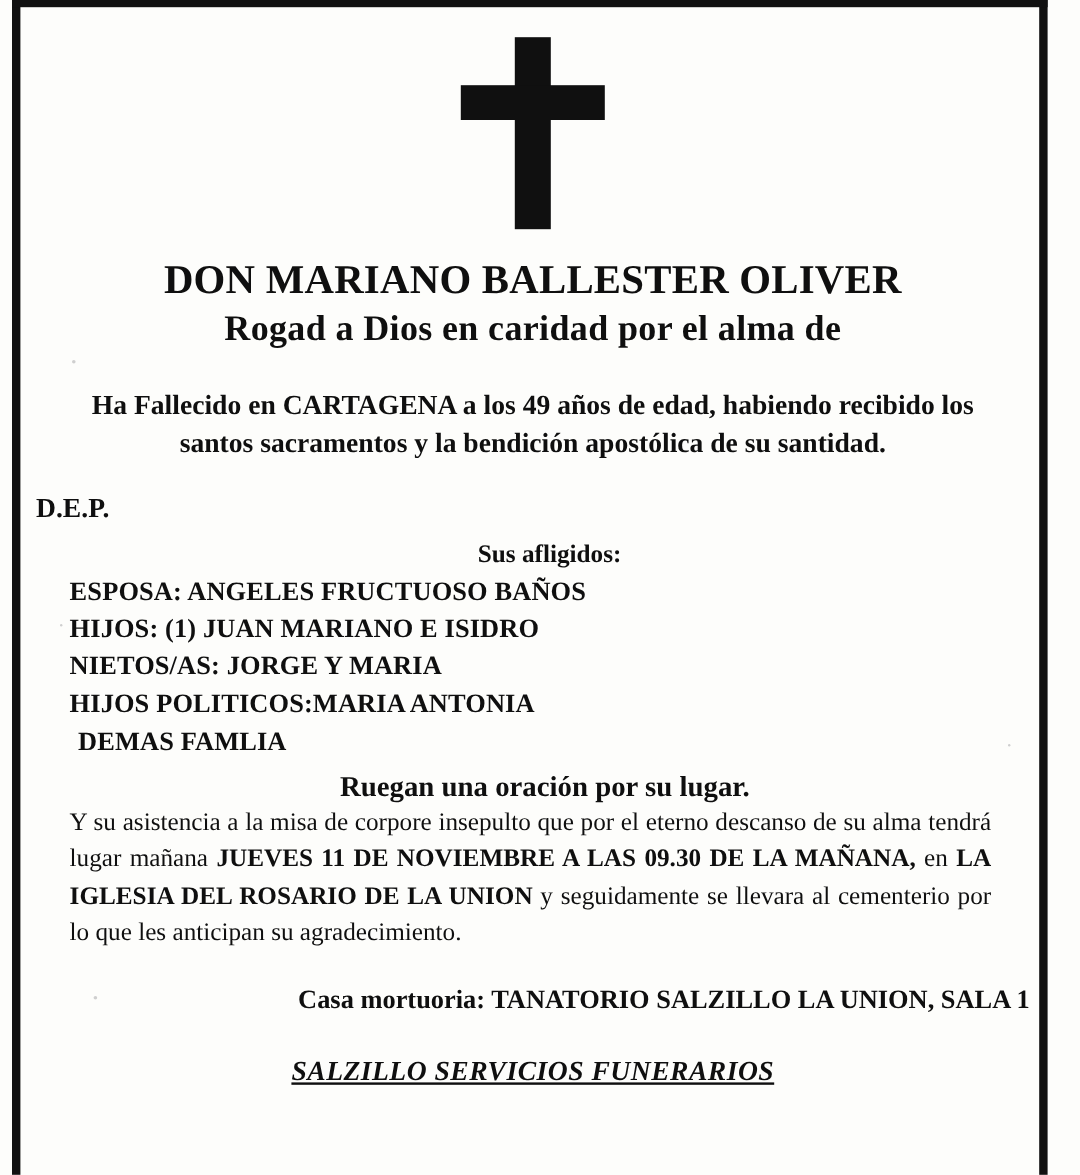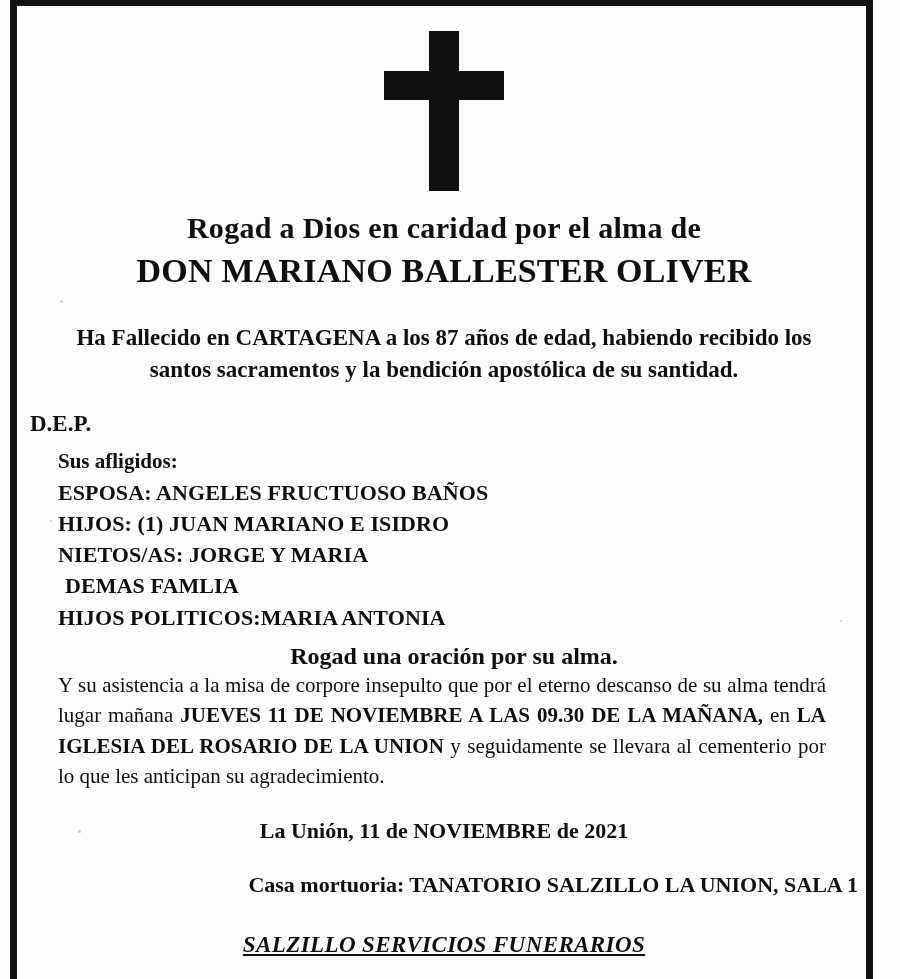--- a/index.html
+++ b/index.html
@@ -124,20 +124,21 @@
 
   .family {
     margin-top: 10px;
     padding-left: 28px;
     text-align: left;
   }
   .family .intro {
     font-size: 21px;
     font-weight: bold;
     line-height: 1.42;
+    text-align: center;
   }
   .family .member {
     font-size: 22px;
     font-weight: bold;
     line-height: 1.42;
     letter-spacing: 0.1px;
   }
   .family .member.indent {
     padding-left: 7px;
   }
@@ -208,43 +209,42 @@
 
   <div class="content">
 
     <div class="cross-wrap">
       <div class="cross">
         <div class="v"></div>
         <div class="h"></div>
       </div>
     </div>
 
+    <div class="line deceased-name">DON MARIANO BALLESTER OLIVER</div>
+
     <div class="line rogad">Rogad a Dios en caridad por el alma de</div>
 
-    <div class="line deceased-name">DON MARIANO BALLESTER OLIVER</div>
-
-    <div class="death-info">Ha Fallecido en CARTAGENA a los 87 años de edad, habiendo recibido   los santos sacramentos y la bendición apostólica de su santidad.</div>
+    <div class="death-info">Ha Fallecido en CARTAGENA a los 49 años de edad, habiendo recibido   los santos sacramentos y la bendición apostólica de su santidad.</div>
 
     <div class="dep">D.E.P.</div>
 
     <div class="family">
       <div class="intro">Sus afligidos:</div>
       <div class="member">ESPOSA: ANGELES FRUCTUOSO BAÑOS</div>
       <div class="member">HIJOS: (1) JUAN MARIANO E ISIDRO</div>
       <div class="member">NIETOS/AS: JORGE Y MARIA</div>
+      <div class="member">HIJOS POLITICOS:MARIA ANTONIA</div>
       <div class="member indent">DEMAS FAMLIA</div>
-      <div class="member">HIJOS POLITICOS:MARIA ANTONIA</div>
     </div>
 
-    <div class="pray">Rogad una oración por su alma.</div>
+    <div class="pray">Ruegan una oración por su lugar.</div>
 
     <div class="mass-paragraph">
       <span>Y su asistencia a la misa de corpore insepulto que por el eterno descanso de su alma tendrá lugar mañana </span><b>JUEVES 11 DE NOVIEMBRE A LAS 09.30 DE LA MAÑANA,</b><span> en </span><b>LA IGLESIA DEL ROSARIO DE  LA UNION</b><span> y seguidamente se llevara al cementerio por lo que les anticipan su agradecimiento.</span>
     </div>
 
-    <div class="place-date">La Unión, 11 de NOVIEMBRE de 2021</div>
 
     <div class="mortuary">Casa mortuoria: TANATORIO SALZILLO LA UNION, SALA 1</div>
 
     <div class="funeral-home">SALZILLO SERVICIOS FUNERARIOS</div>
 
   </div>
 </div>
 
 </body></html>

